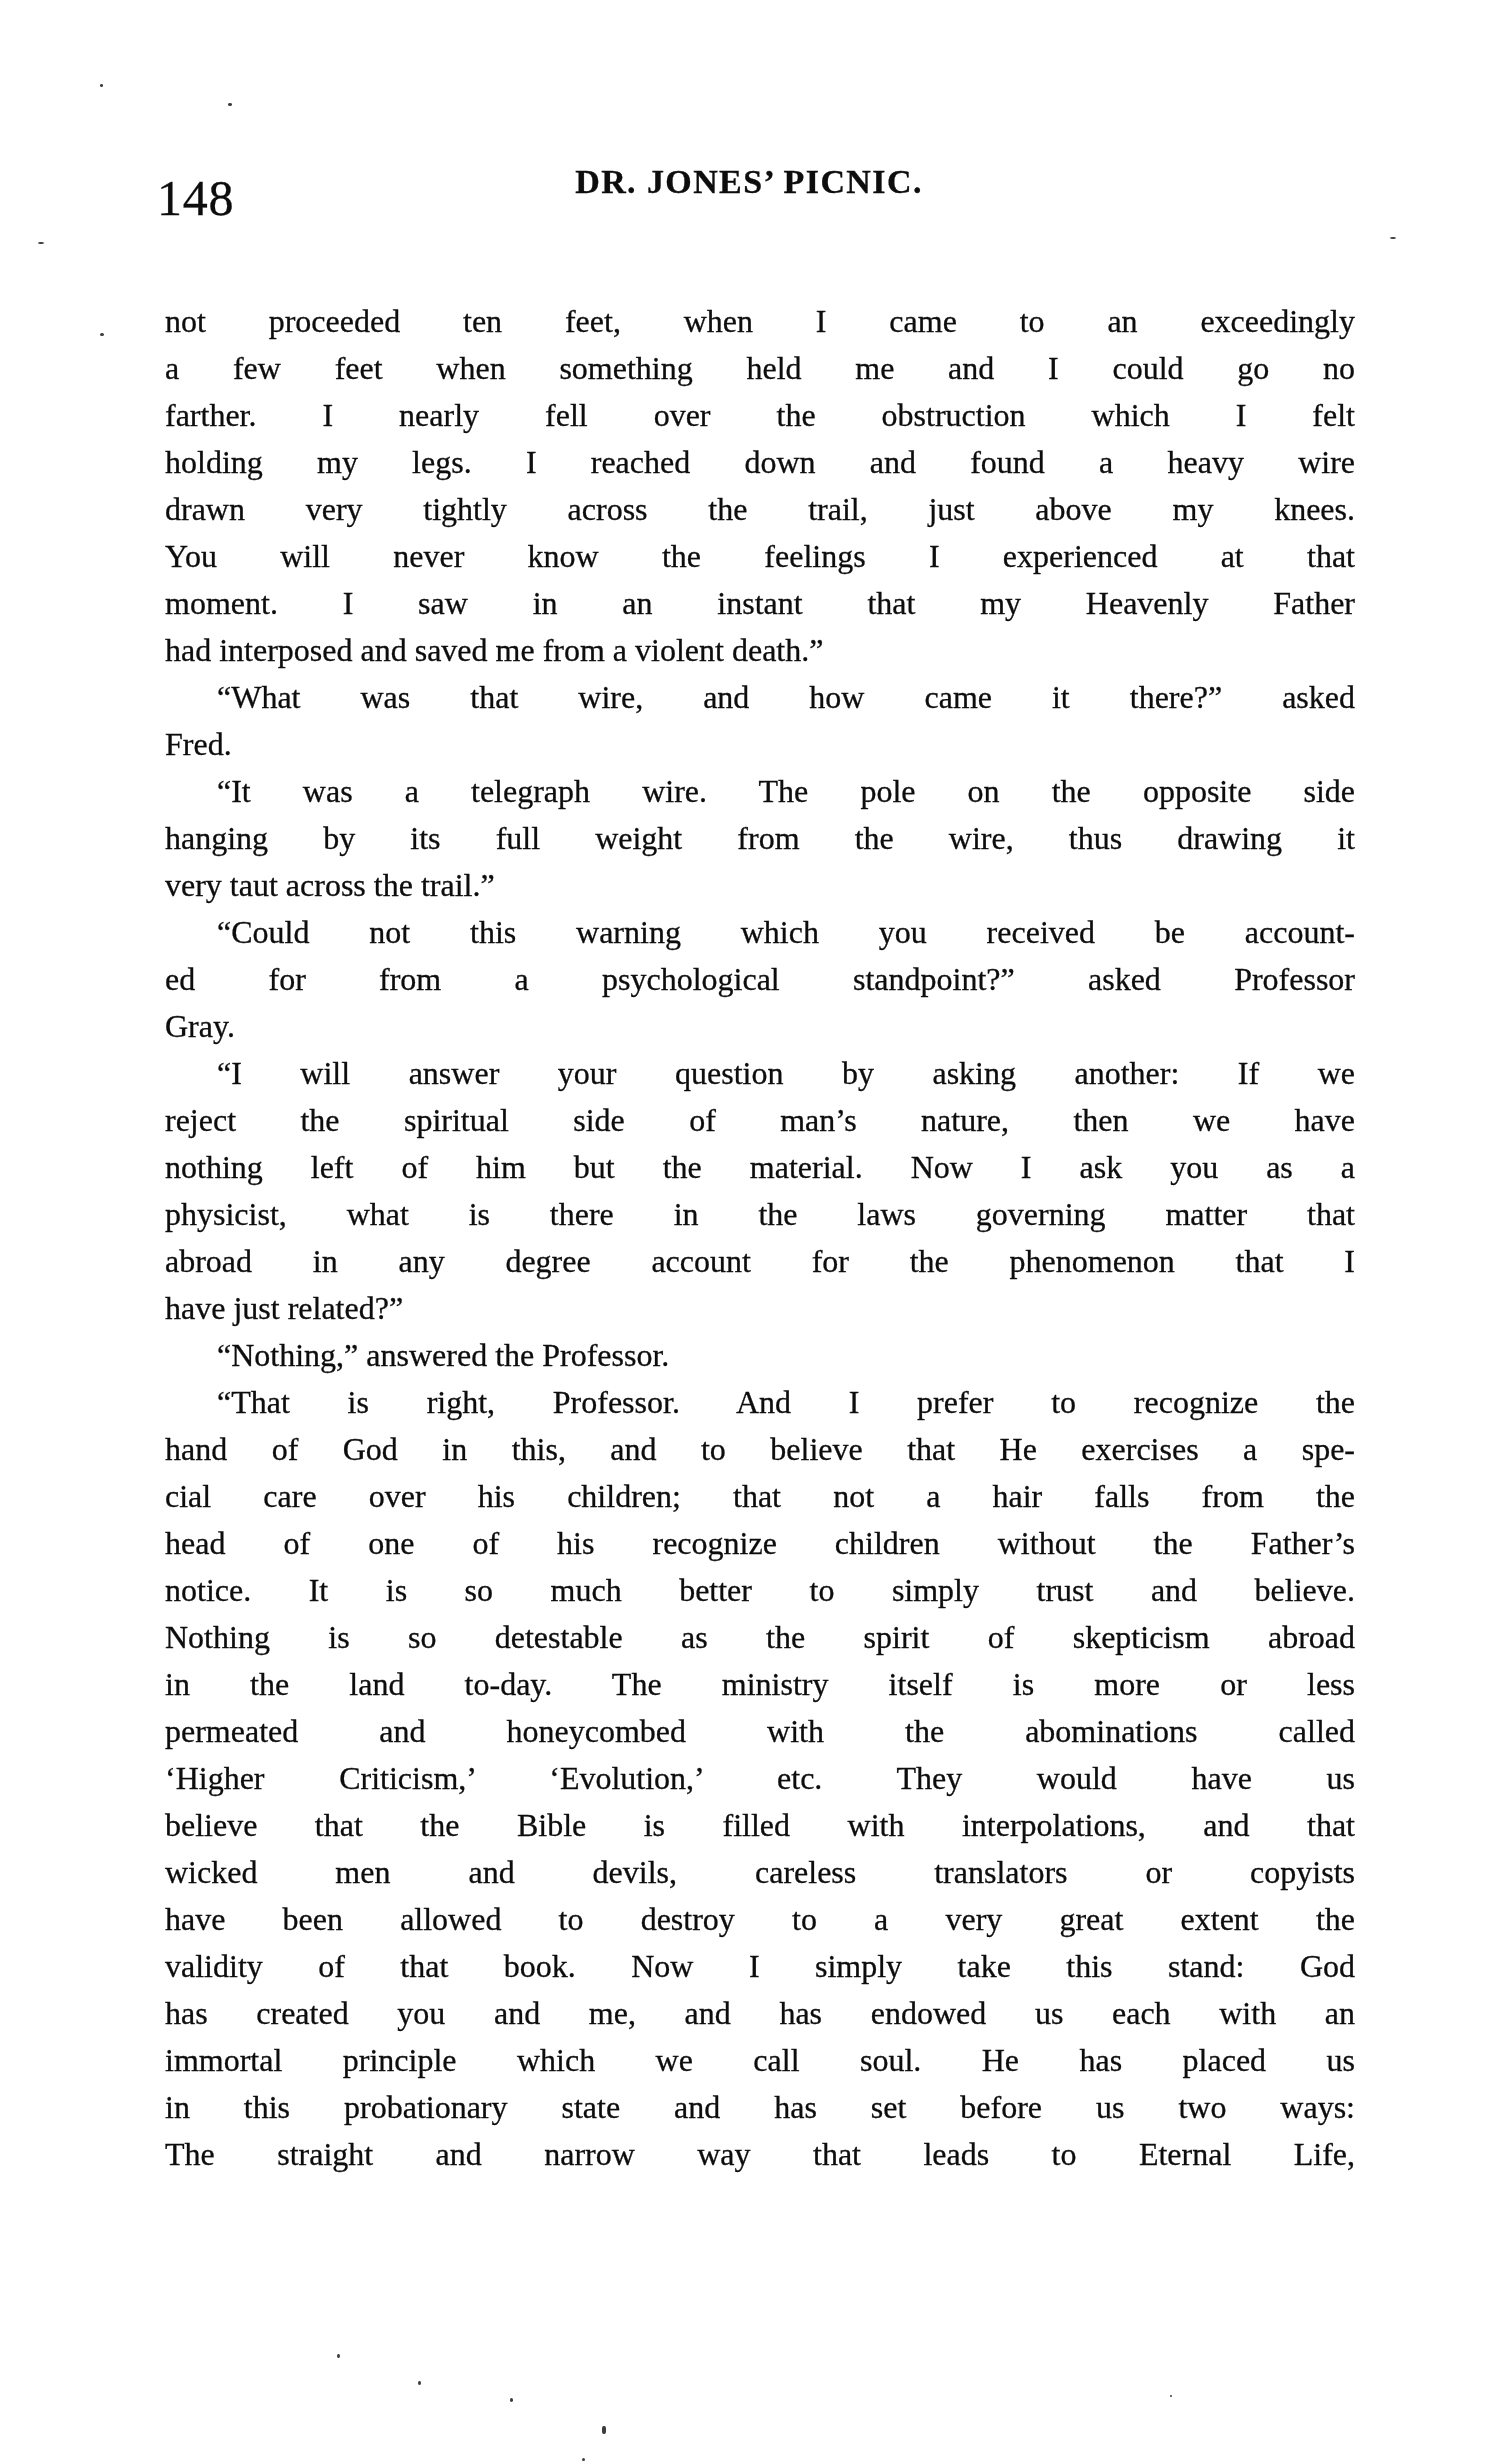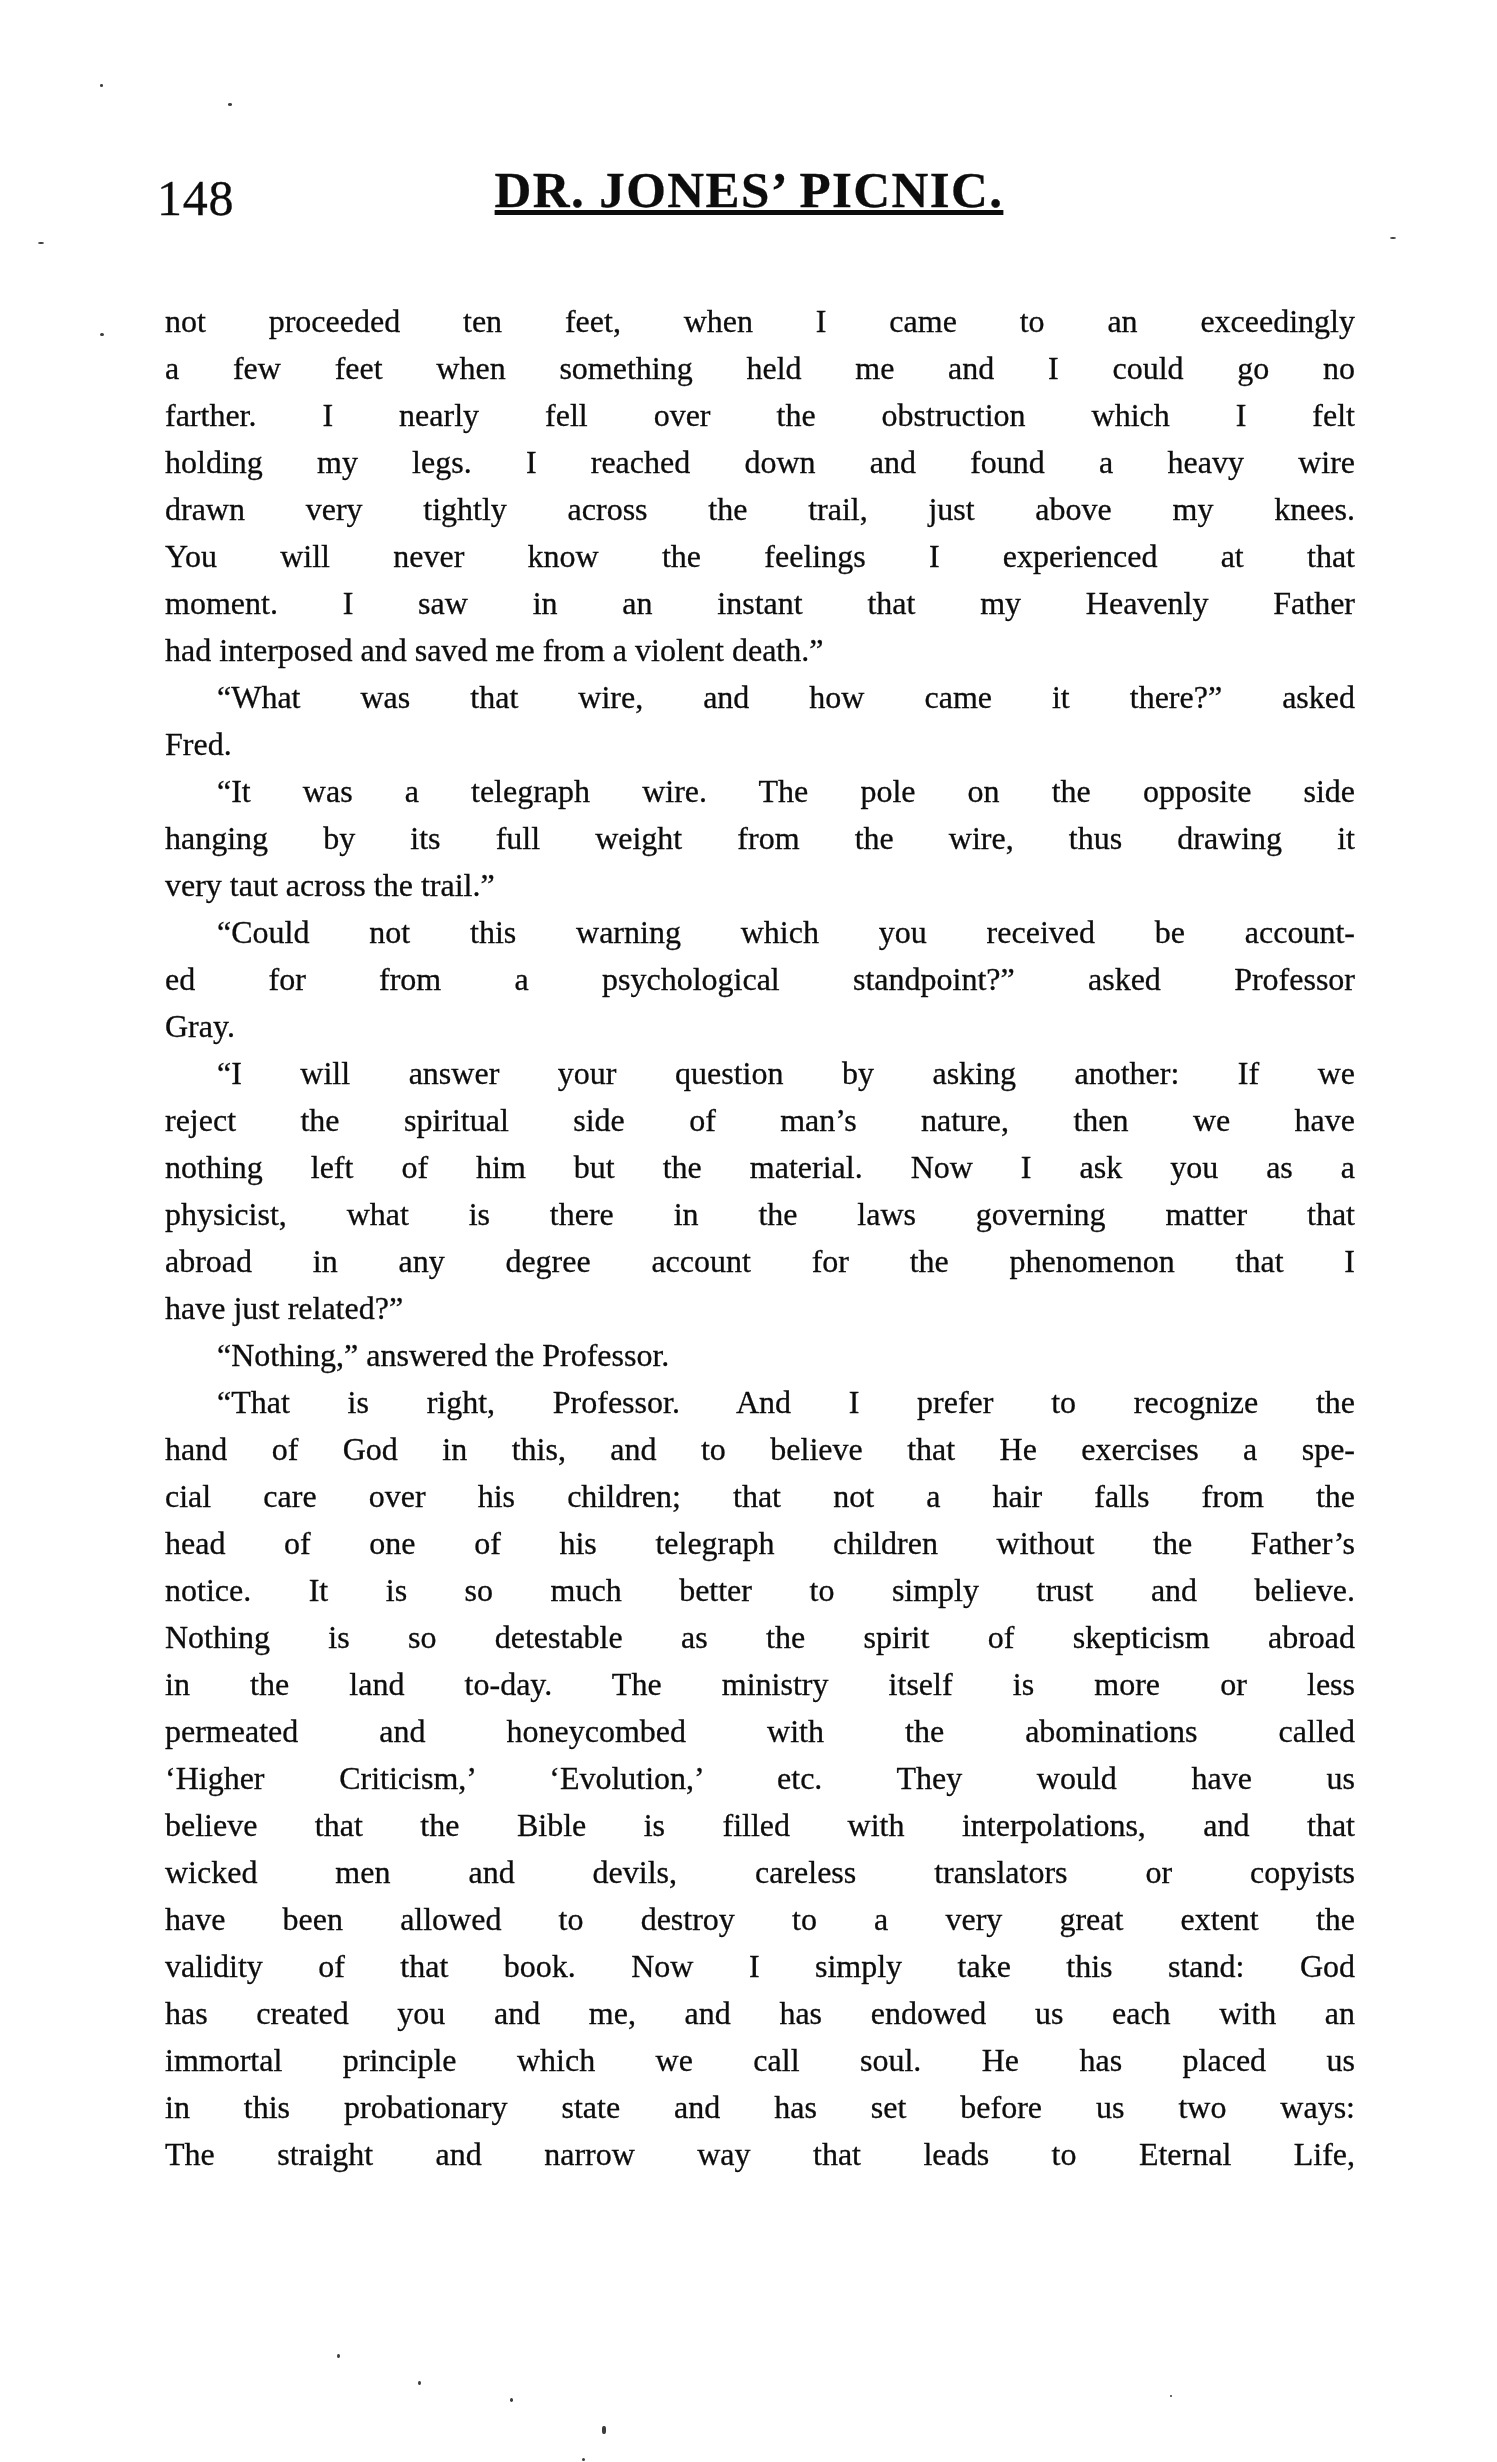--- a/index.html
+++ b/index.html
@@ -24,25 +24,24 @@
     font-size: 50px;
     line-height: 1;
     letter-spacing: 0.7px;
   }
   .running-title {
     position: absolute;
     left: 0;
     right: 0;
     top: 165px;
     text-align: center;
-    font-size: 51px;
+    font-size: 34px;
     font-weight: bold;
     line-height: 1;
     letter-spacing: 1.4px;
-    text-decoration: underline;
   }
   .body-text {
     position: absolute;
     left: 165px;
     top: 298px;
     width: 1190px;
     font-size: 32px;
   }
   .line {
     height: 47px;
@@ -103,21 +102,21 @@
       <div class="line indent">“I will answer your question by asking another: If we</div>
       <div class="line">reject the spiritual side of man’s nature, then we have</div>
       <div class="line">nothing left of him but the material.  Now I ask you as a</div>
       <div class="line">physicist, what is there in the laws governing matter that</div>
       <div class="line">abroad in any degree account for the phenomenon that I</div>
       <div class="line endp">have just related?”</div>
       <div class="line indent endp">“Nothing,” answered the Professor.</div>
       <div class="line indent">“That is right, Professor.  And I prefer to recognize the</div>
       <div class="line">hand of God in this, and to believe that He exercises a spe-</div>
       <div class="line">cial care over his children; that not a hair falls from the</div>
-      <div class="line">head of one of his telegraph children without the Father’s</div>
+      <div class="line">head of one of his recognize children without the Father’s</div>
       <div class="line">notice.  It is so much better to simply trust and believe.</div>
       <div class="line">Nothing is so detestable as the spirit of skepticism abroad</div>
       <div class="line">in the land to-day.  The ministry itself is more or less</div>
       <div class="line">permeated and honeycombed with the abominations called</div>
       <div class="line">‘Higher Criticism,’ ‘Evolution,’ etc.  They would have us</div>
       <div class="line">believe that the Bible is filled with interpolations, and that</div>
       <div class="line">wicked men and devils, careless translators or copyists</div>
       <div class="line">have been allowed to destroy to a very great extent the</div>
       <div class="line">validity of that book.  Now I simply take this stand: God</div>
       <div class="line">has created you and me, and has endowed us each with an</div>

